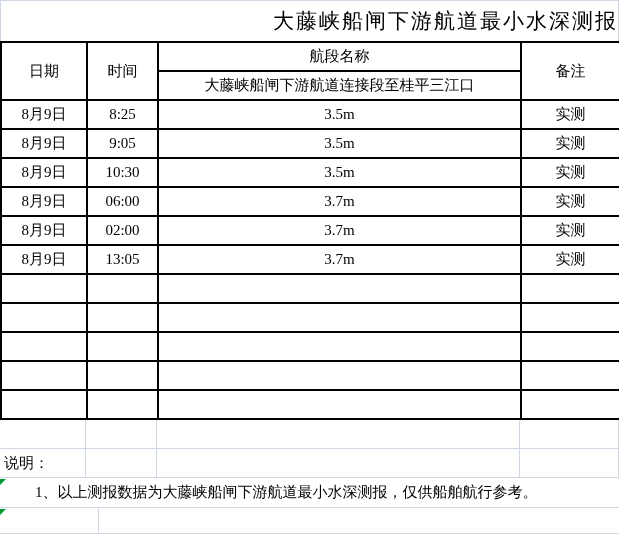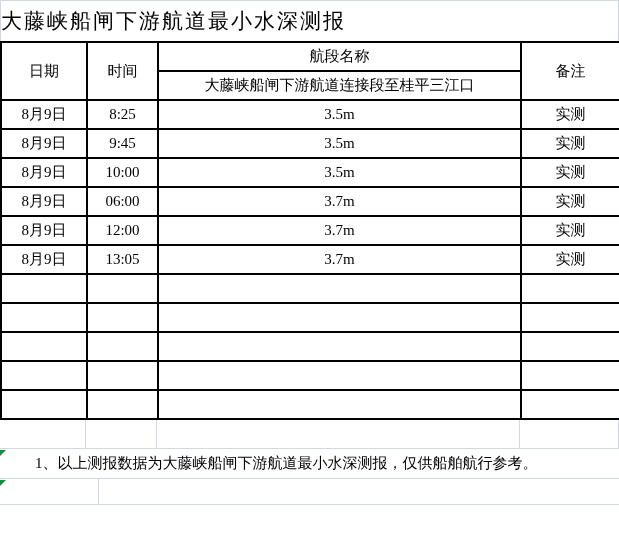--- a/index.html
+++ b/index.html
@@ -15,21 +15,21 @@
 
   
   .title-row {
     box-sizing: border-box;
     height: 41px;
     border-top: 1px solid #d0d7e5;
     border-left: 1px solid #d0d7e5;
     border-right: 1px solid #d0d7e5;
     display: flex;
     align-items: center;
-    justify-content: flex-start;
+    justify-content: flex-end;
     font-size: 21px;
     letter-spacing: 2px;
     white-space: nowrap;
   }
 
   
   table.main-table {
     border-collapse: collapse;
     table-layout: fixed;
     width: 619px;
@@ -103,39 +103,39 @@
       </tr>
 
       <tr>
         <td>8月9日</td>
         <td>8:25</td>
         <td>3.5m</td>
         <td>实测</td>
       </tr>
       <tr>
         <td>8月9日</td>
-        <td>9:45</td>
+        <td>9:05</td>
         <td>3.5m</td>
         <td>实测</td>
       </tr>
       <tr>
         <td>8月9日</td>
-        <td>10:00</td>
+        <td>10:30</td>
         <td>3.5m</td>
         <td>实测</td>
       </tr>
       <tr>
         <td>8月9日</td>
         <td>06:00</td>
         <td>3.7m</td>
         <td>实测</td>
       </tr>
       <tr>
         <td>8月9日</td>
-        <td>12:00</td>
+        <td>02:00</td>
         <td>3.7m</td>
         <td>实测</td>
       </tr>
       <tr>
         <td>8月9日</td>
         <td>13:05</td>
         <td>3.7m</td>
         <td>实测</td>
       </tr>
 
@@ -172,20 +172,28 @@
     </tbody>
   </table>
 
   <div class="grid-row" style="height:29px">
     <div class="grid-cell" style="width:86px"></div>
     <div class="grid-cell" style="width:71px"></div>
     <div class="grid-cell" style="width:363px"></div>
     <div class="grid-cell" style="width:99px"></div>
   </div>
 
+  <div class="grid-row" style="height:29px">
+    <div class="grid-cell shuoming" style="width:86px">
+      <span>说明：</span>
+    </div>
+    <div class="grid-cell" style="width:71px"></div>
+    <div class="grid-cell" style="width:363px"></div>
+    <div class="grid-cell" style="width:99px"></div>
+  </div>
 
   <div class="grid-row" style="height:30px">
     <span class="err-marker"></span>
     <div class="grid-cell note-text" style="width:542px; border-right:none">
       <span>1、以上测报数据为大藤峡船闸下游航道最小水深测报，仅供船舶航行参考。</span>
     </div>
   </div>
 
   <div class="grid-row" style="height:26px">
     <span class="err-marker"></span>

